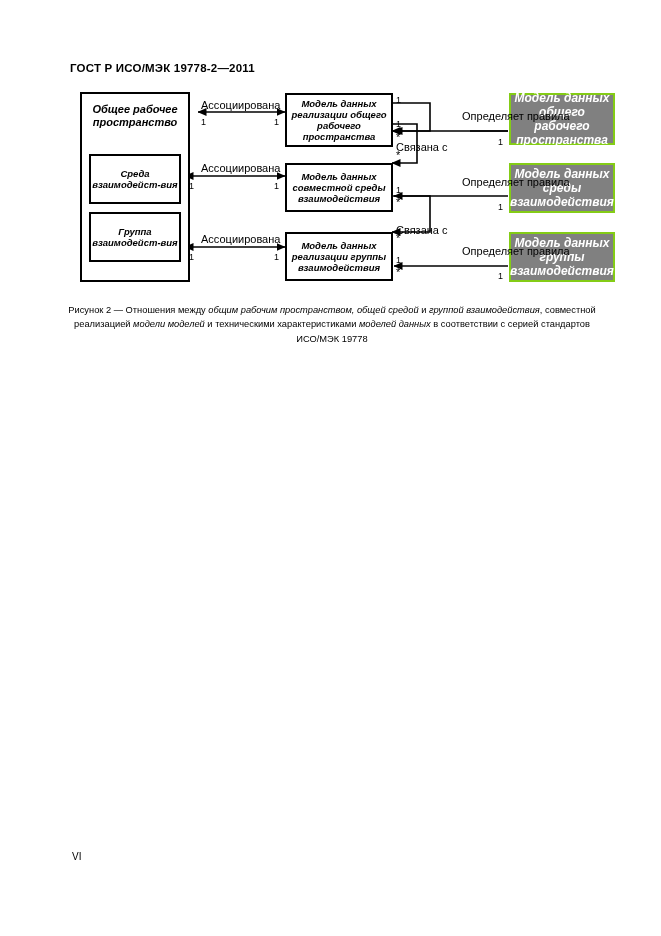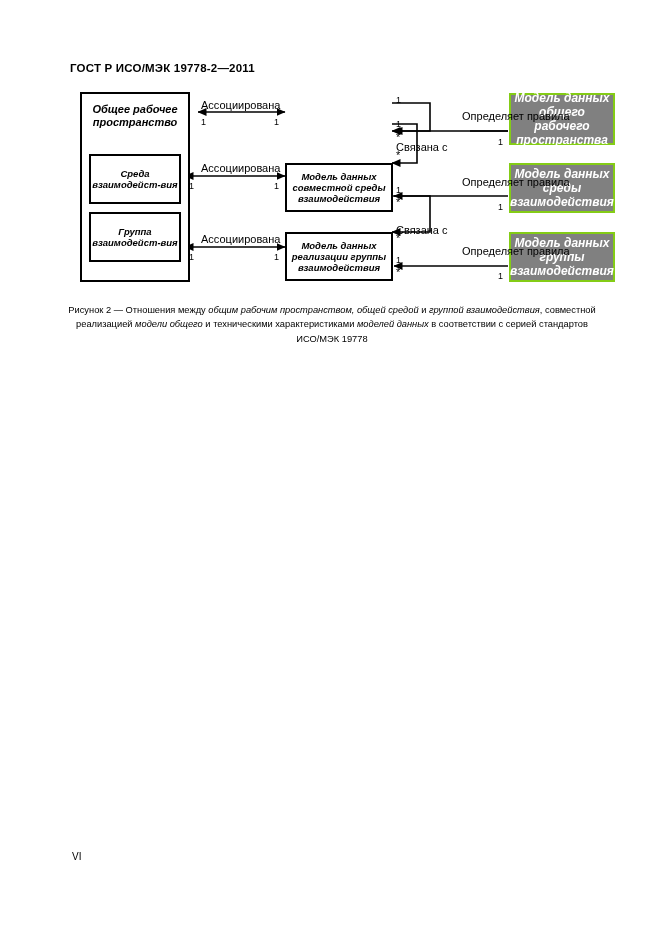--- a/index.html
+++ b/index.html
@@ -161,20 +161,23 @@
   </div>
 
   <div class="nodebox box-inner" style="left:89px; top:154px; width:92px; height:50px;">
     <span>Среда взаимодейст-вия</span>
   </div>
 
   <div class="nodebox box-inner" style="left:89px; top:212px; width:92px; height:50px;">
     <span>Группа взаимодейст-вия</span>
   </div>
 
+  <div class="nodebox box-mid" style="left:285px; top:93px; width:108px; height:54px;">
+    <span>Модель данных реализации общего рабочего пространства</span>
+  </div>
 
   <div class="nodebox box-mid" style="left:285px; top:163px; width:108px; height:49px;">
     <span>Модель данных совместной среды взаимодействия</span>
   </div>
 
   <div class="nodebox box-mid" style="left:285px; top:232px; width:108px; height:49px;">
     <span>Модель данных реализации группы взаимодействия</span>
   </div>
 
   <div class="nodebox box-gray" style="left:509px; top:93px; width:106px; height:52px;">
@@ -228,16 +231,16 @@
 
   <div class="mult" style="left:396px; top:256px;">1</div>
   <div class="mult-star" style="left:396px; top:267px;">*</div>
 
   <div class="mult" style="left:498px; top:138px;">1</div>
   <div class="mult" style="left:498px; top:203px;">1</div>
   <div class="mult" style="left:498px; top:272px;">1</div>
 </div>
 
 <div class="caption">
-  <span>Рисунок 2 — Отношения между </span><i>общим рабочим пространством, общей средой</i><span> и </span><i>группой взаимодействия</i><span>, совместной реализацией </span><i>модели общего</i><span> и техническими характеристиками </span><i>моделей данных</i><span> в соответствии с серией стандартов ИСО/МЭК 19778</span>
+  <span>Рисунок 2 — Отношения между </span><i>общим рабочим пространством, общей средой</i><span> и </span><i>группой взаимодействия</i><span>, совместной реализацией </span><i>модели моделей</i><span> и техническими характеристиками </span><i>моделей данных</i><span> в соответствии с серией стандартов ИСО/МЭК 19778</span>
 </div>
 
 <div class="page-number">VI</div>
 
 </body></html>

